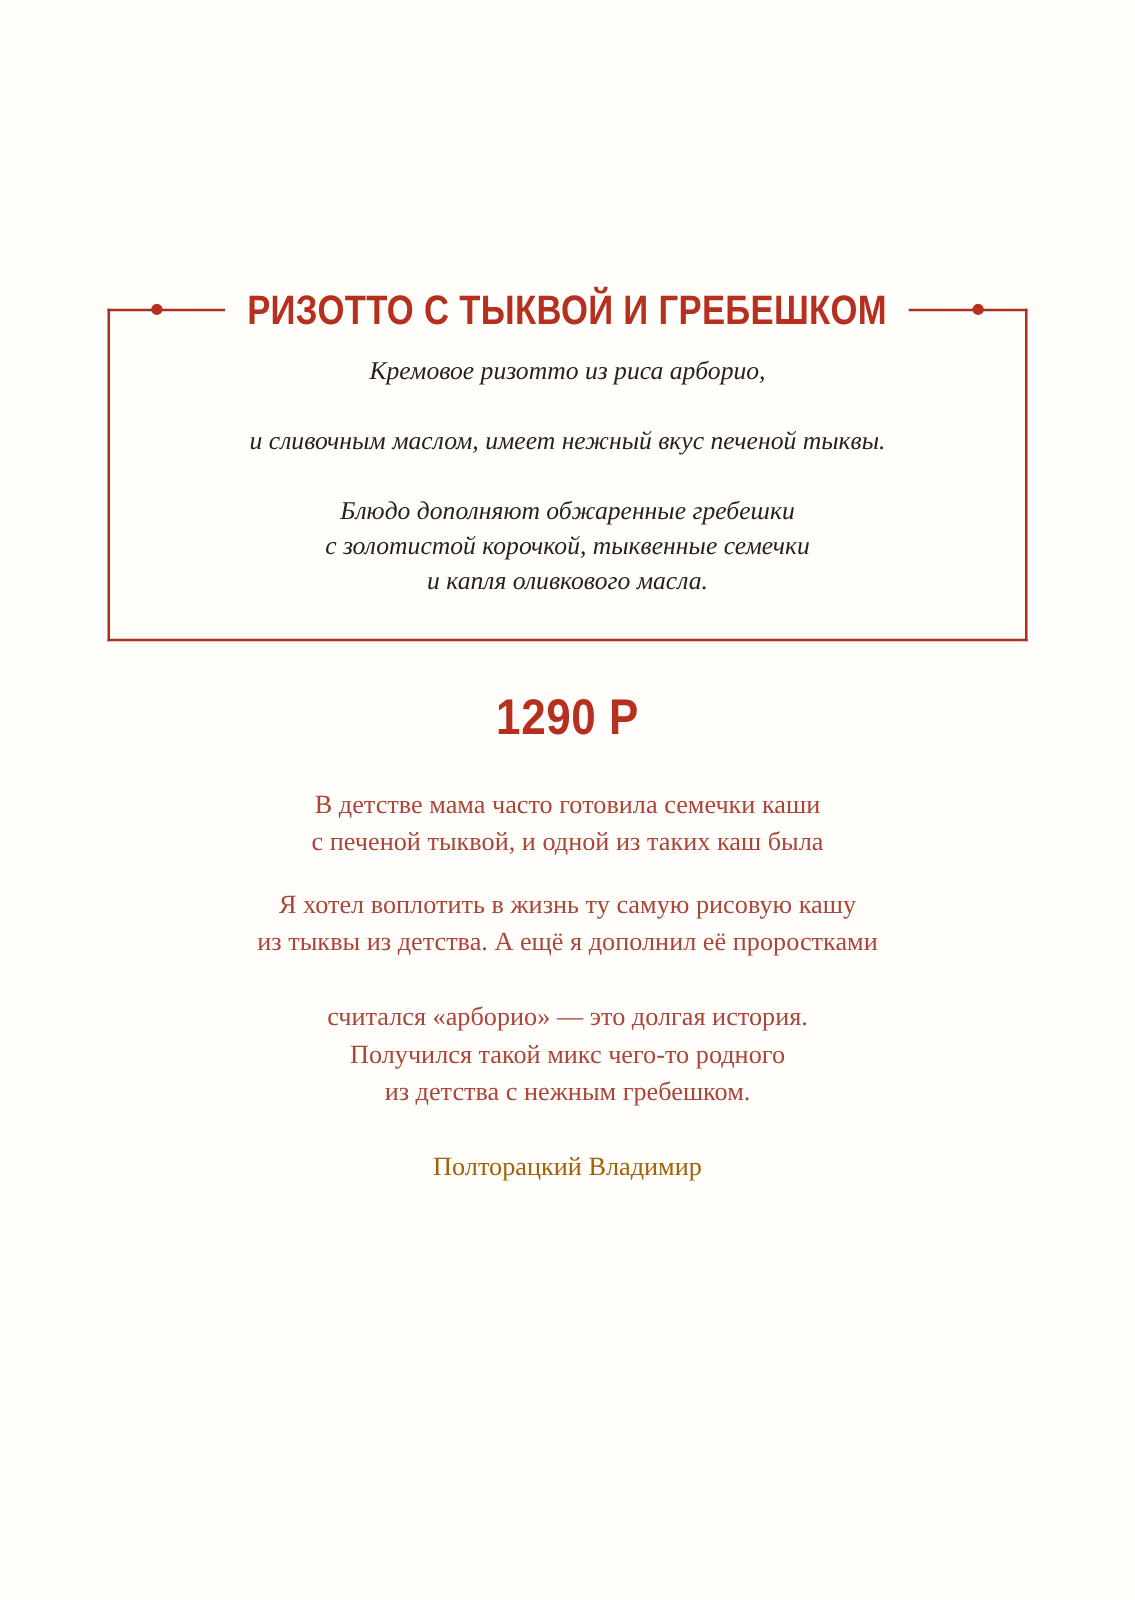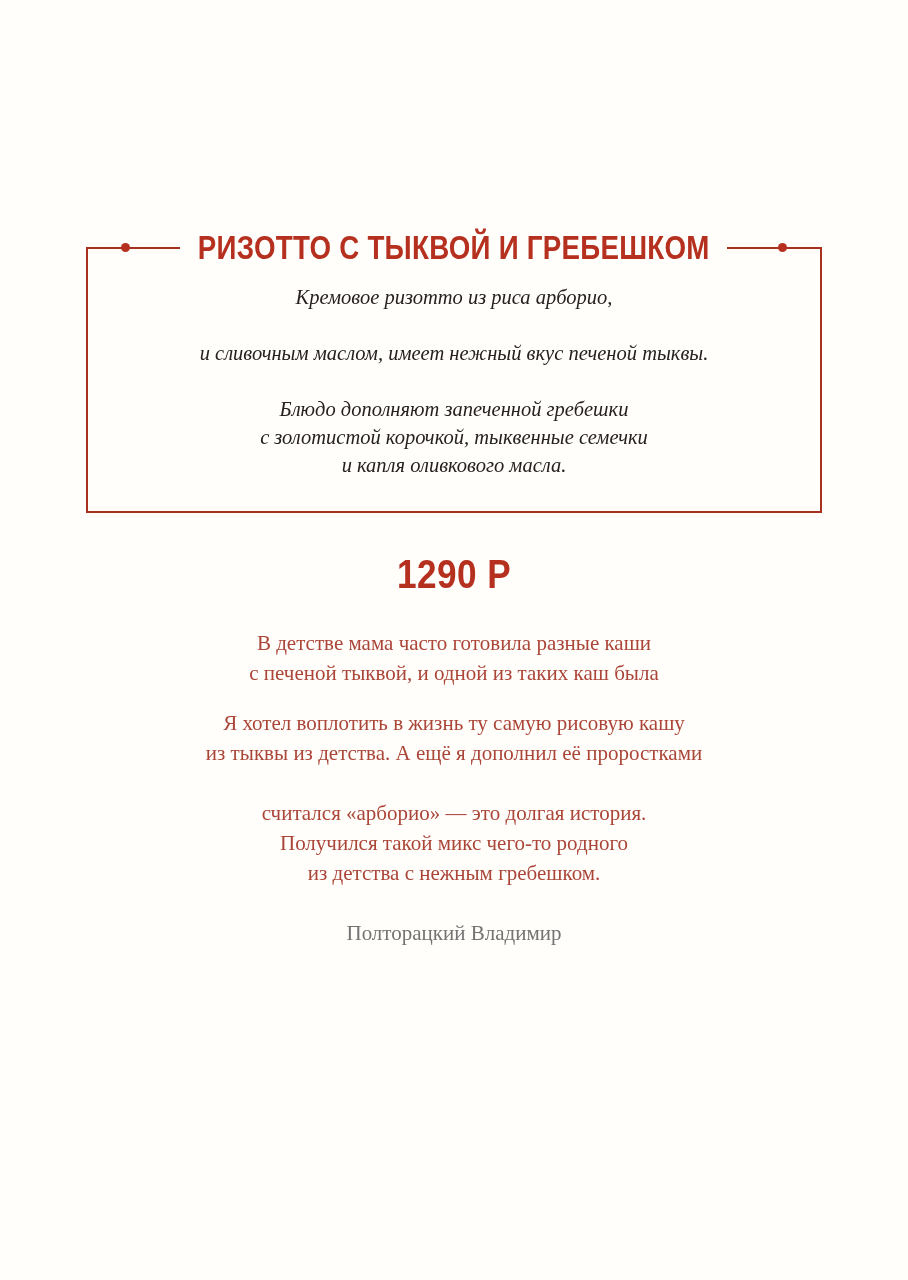--- a/index.html
+++ b/index.html
@@ -134,21 +134,21 @@
     margin: 0;
   }
   .story p + p {
     margin-top: 20px;
   }
 
   .signature {
     margin-top: 30px;
     font-size: 21px;
     line-height: 30px;
-    color: #737373;
+    color: #a16207;
   }
 </style>
 </head>
 <body>
 
 <div class="page">
 
   <div class="dish-frame"></div>
   <div class="frame-top-left"></div>
   <div class="frame-top-right"></div>
@@ -159,31 +159,31 @@
     <span class="title-dot"></span>
   </div>
 
   <div class="dish-desc">
     <p>
       <span>Кремовое ризотто из риса арборио,</span><br>
       <br>
       <span>и сливочным маслом, имеет нежный вкус печеной тыквы.</span>
     </p>
     <p>
-      <span>Блюдо дополняют запеченной гребешки</span><br>
+      <span>Блюдо дополняют обжаренные гребешки</span><br>
       <span>с золотистой корочкой, тыквенные семечки</span><br>
       <span>и капля оливкового масла.</span>
     </p>
   </div>
 
   <div class="price">1290 Р</div>
 
   <div class="story">
     <p>
-      <span>В детстве мама часто готовила разные каши</span><br>
+      <span>В детстве мама часто готовила семечки каши</span><br>
       <span>с печеной тыквой, и одной из таких каш была</span><br>
     </p>
     <p>
       <span>Я хотел воплотить в жизнь ту самую рисовую кашу</span><br>
       <span>из тыквы из детства. А ещё я дополнил её проростками</span><br>
       <br>
       <span>считался «арборио» — это долгая история.</span><br>
       <span>Получился такой микс чего-то родного</span><br>
       <span>из детства с нежным гребешком.</span>
     </p>

